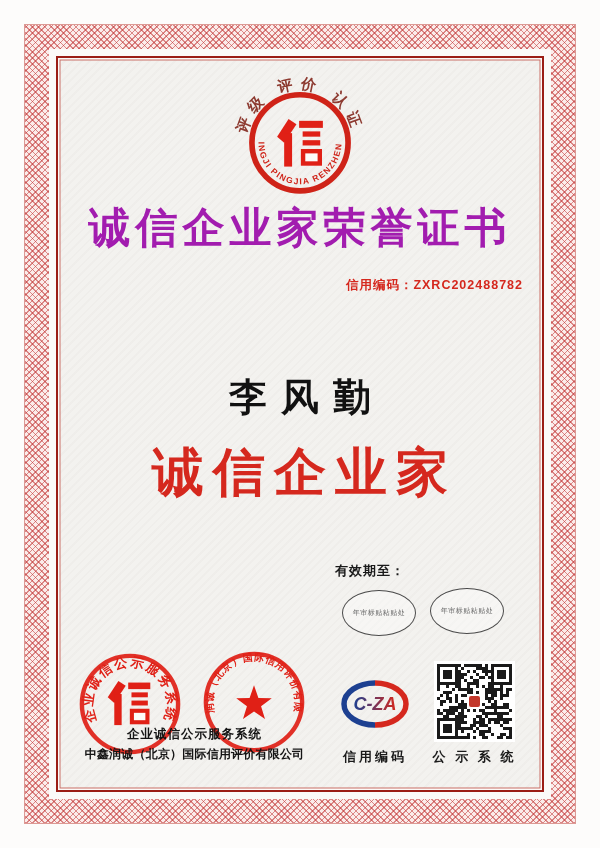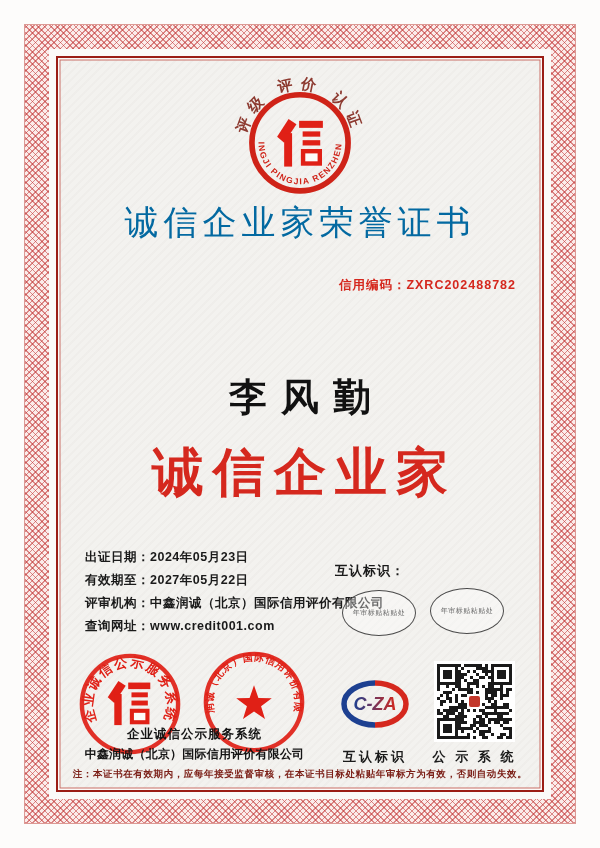--- a/index.html
+++ b/index.html
@@ -12,23 +12,23 @@
       #fbecea;
     border:1px solid #dc9a95;}
   .border-hole{position:absolute;inset:49px;background:#fbfaf8;}
   .inner-frame{position:absolute;inset:56px;border:2.5px solid #9b1d15;box-shadow:inset 0 0 0 1.5px #fbfaf8, inset 0 0 0 2.5px #c96f66;background:
       repeating-linear-gradient(135deg, rgba(180,170,165,.06) 0 2px, transparent 2px 6px),#f3f2ef;}
   .content{position:absolute;inset:0;}
   .abs{position:absolute;}
   .ctr{left:0;right:0;text-align:center;}
   
   .badge{left:50%;top:74px;transform:translateX(-50%);}
-  .title{top:200px;font-size:34px;font-weight:normal;color:#0369a1;letter-spacing:5px;}
+  .title{top:200px;font-size:42px;font-weight:bold;color:#a21caf;letter-spacing:5px;}
   .subtitle{top:250px;font-size:14px;font-weight:bold;color:#1b1b1b;letter-spacing:1.2px;}
-  .credit-line{top:277px;right:84px;font-size:12.5px;font-weight:bold;color:#d5281e;letter-spacing:1px;}
+  .credit-line{top:277px;right:77px;font-size:12.5px;font-weight:bold;color:#d5281e;letter-spacing:1px;}
   .company{top:306px;font-size:22px;font-weight:bold;color:#141414;letter-spacing:1px;}
   .uscc{top:339px;font-size:11.5px;font-weight:bold;color:#bf4a52;letter-spacing:.5px;}
   .person{top:372px;font-size:38px;font-weight:bold;color:#111;letter-spacing:14px;text-indent:14px;}
   .honor{top:438px;font-size:52px;font-weight:bold;color:#d5281e;letter-spacing:9px;text-indent:9px;}
   
   .details{left:85px;top:548px;font-size:12.5px;font-weight:bold;color:#1a1a1a;}
   .detail-row{height:19px;line-height:19px;letter-spacing:.5px;margin-bottom:4px;white-space:nowrap;}
   .annual-label{left:335px;top:562px;font-size:13px;font-weight:bold;color:#1a1a1a;letter-spacing:1px;}
   .sticker{width:72px;height:44px;border:1.5px solid #4a4a4a;border-radius:50%;display:flex;align-items:center;justify-content:center;font-size:7px;color:#6a6a6a;letter-spacing:.5px;background:rgba(255,255,255,.35);}
   .sticker1{left:342px;top:590px;}
@@ -87,28 +87,22 @@
       </text>
       <use href="#xin-logo" x="47" y="45" width="56" height="56" style="color:#e02016"></use>
     </svg>
 
     <div class="abs ctr title">诚信企业家荣誉证书</div>
     <div class="abs credit-line"><span>信用编码：</span><span>ZXRC202488782</span></div>
 
     <div class="abs ctr person">李风勤</div>
     <div class="abs ctr honor">诚信企业家</div>
 
-    <div class="abs details">
-      <div class="detail-row"><span>出证日期：</span><span>2024年05月23日</span></div>
-      <div class="detail-row"><span>有效期至：</span><span>2027年05月22日</span></div>
-      <div class="detail-row"><span>评审机构：</span><span>中鑫润诚（北京）国际信用评价有限公司</span></div>
-      <div class="detail-row"><span>查询网址：</span><span>www.credit001.com</span></div>
-    </div>
-
-    <div class="abs annual-label">互认标识：</div>
+
+    <div class="abs annual-label">有效期至：</div>
     <div class="abs sticker sticker1">年审标贴粘贴处</div>
     <div class="abs sticker sticker2">年审标贴粘贴处</div>
 
     <svg class="abs seal1" width="108" height="108" viewBox="0 0 110 110">
       <path id="s1arc" d="M 20.1,70 A 38,38 0 1 1 89.9,70" fill="none"></path>
       <circle cx="55" cy="55" r="49" fill="none" stroke="#e02016" stroke-width="4.5" opacity=".92"></circle>
       <text font-size="13.5" font-weight="bold" fill="#e02016" letter-spacing="2">
         <textPath href="#s1arc" startOffset="50%" text-anchor="middle">企业诚信公示服务系统</textPath>
       </text>
       <use href="#xin-logo" x="29" y="29" width="50" height="50" style="color:#e02016"></use>
@@ -132,21 +126,21 @@
       <defs>
         <linearGradient id="czag" x1="0" y1="0" x2="1" y2="0">
           <stop offset="0" stop-color="#1d4091"></stop>
             <stop offset="1" stop-color="#d5281e"></stop>
         </linearGradient>
       </defs>
       <path d="M 37,7 A 31,21 0 1 0 37,49" fill="none" stroke="#1d4091" stroke-width="5.5"></path>
       <path d="M 37,7 A 31,21 0 1 1 37,49" fill="none" stroke="#d5281e" stroke-width="5.5"></path>
       <text x="37" y="34" text-anchor="middle" font-size="18" font-style="italic" font-weight="bold" fill="url(#czag)">C-ZA</text>
     </svg>
-    <div class="abs cza-caption">互认标识</div>
+    <div class="abs cza-caption">信用编码</div>
 
     <div class="abs qr">
         <i style="left:0px;top:0px"></i>
         <i style="left:3px;top:0px"></i>
         <i style="left:6px;top:0px"></i>
         <i style="left:9px;top:0px"></i>
         <i style="left:12px;top:0px"></i>
         <i style="left:15px;top:0px"></i>
         <i style="left:18px;top:0px"></i>
         <i style="left:21px;top:0px"></i>
@@ -471,15 +465,14 @@
         <i style="left:45px;top:72px"></i>
         <i style="left:48px;top:72px"></i>
         <i style="left:60px;top:72px"></i>
         <i style="left:63px;top:72px"></i>
         <i style="left:69px;top:72px"></i>
         <i style="left:72px;top:72px"></i>
         <b></b>
       </div>
     <div class="abs qr-caption">公 示 系 统</div>
 
-    <div class="abs note">注：本证书在有效期内，应每年接受监督审核，在本证书目标处粘贴年审标方为有效，否则自动失效。</div>
   </div>
 </div>
 
 </body></html>

